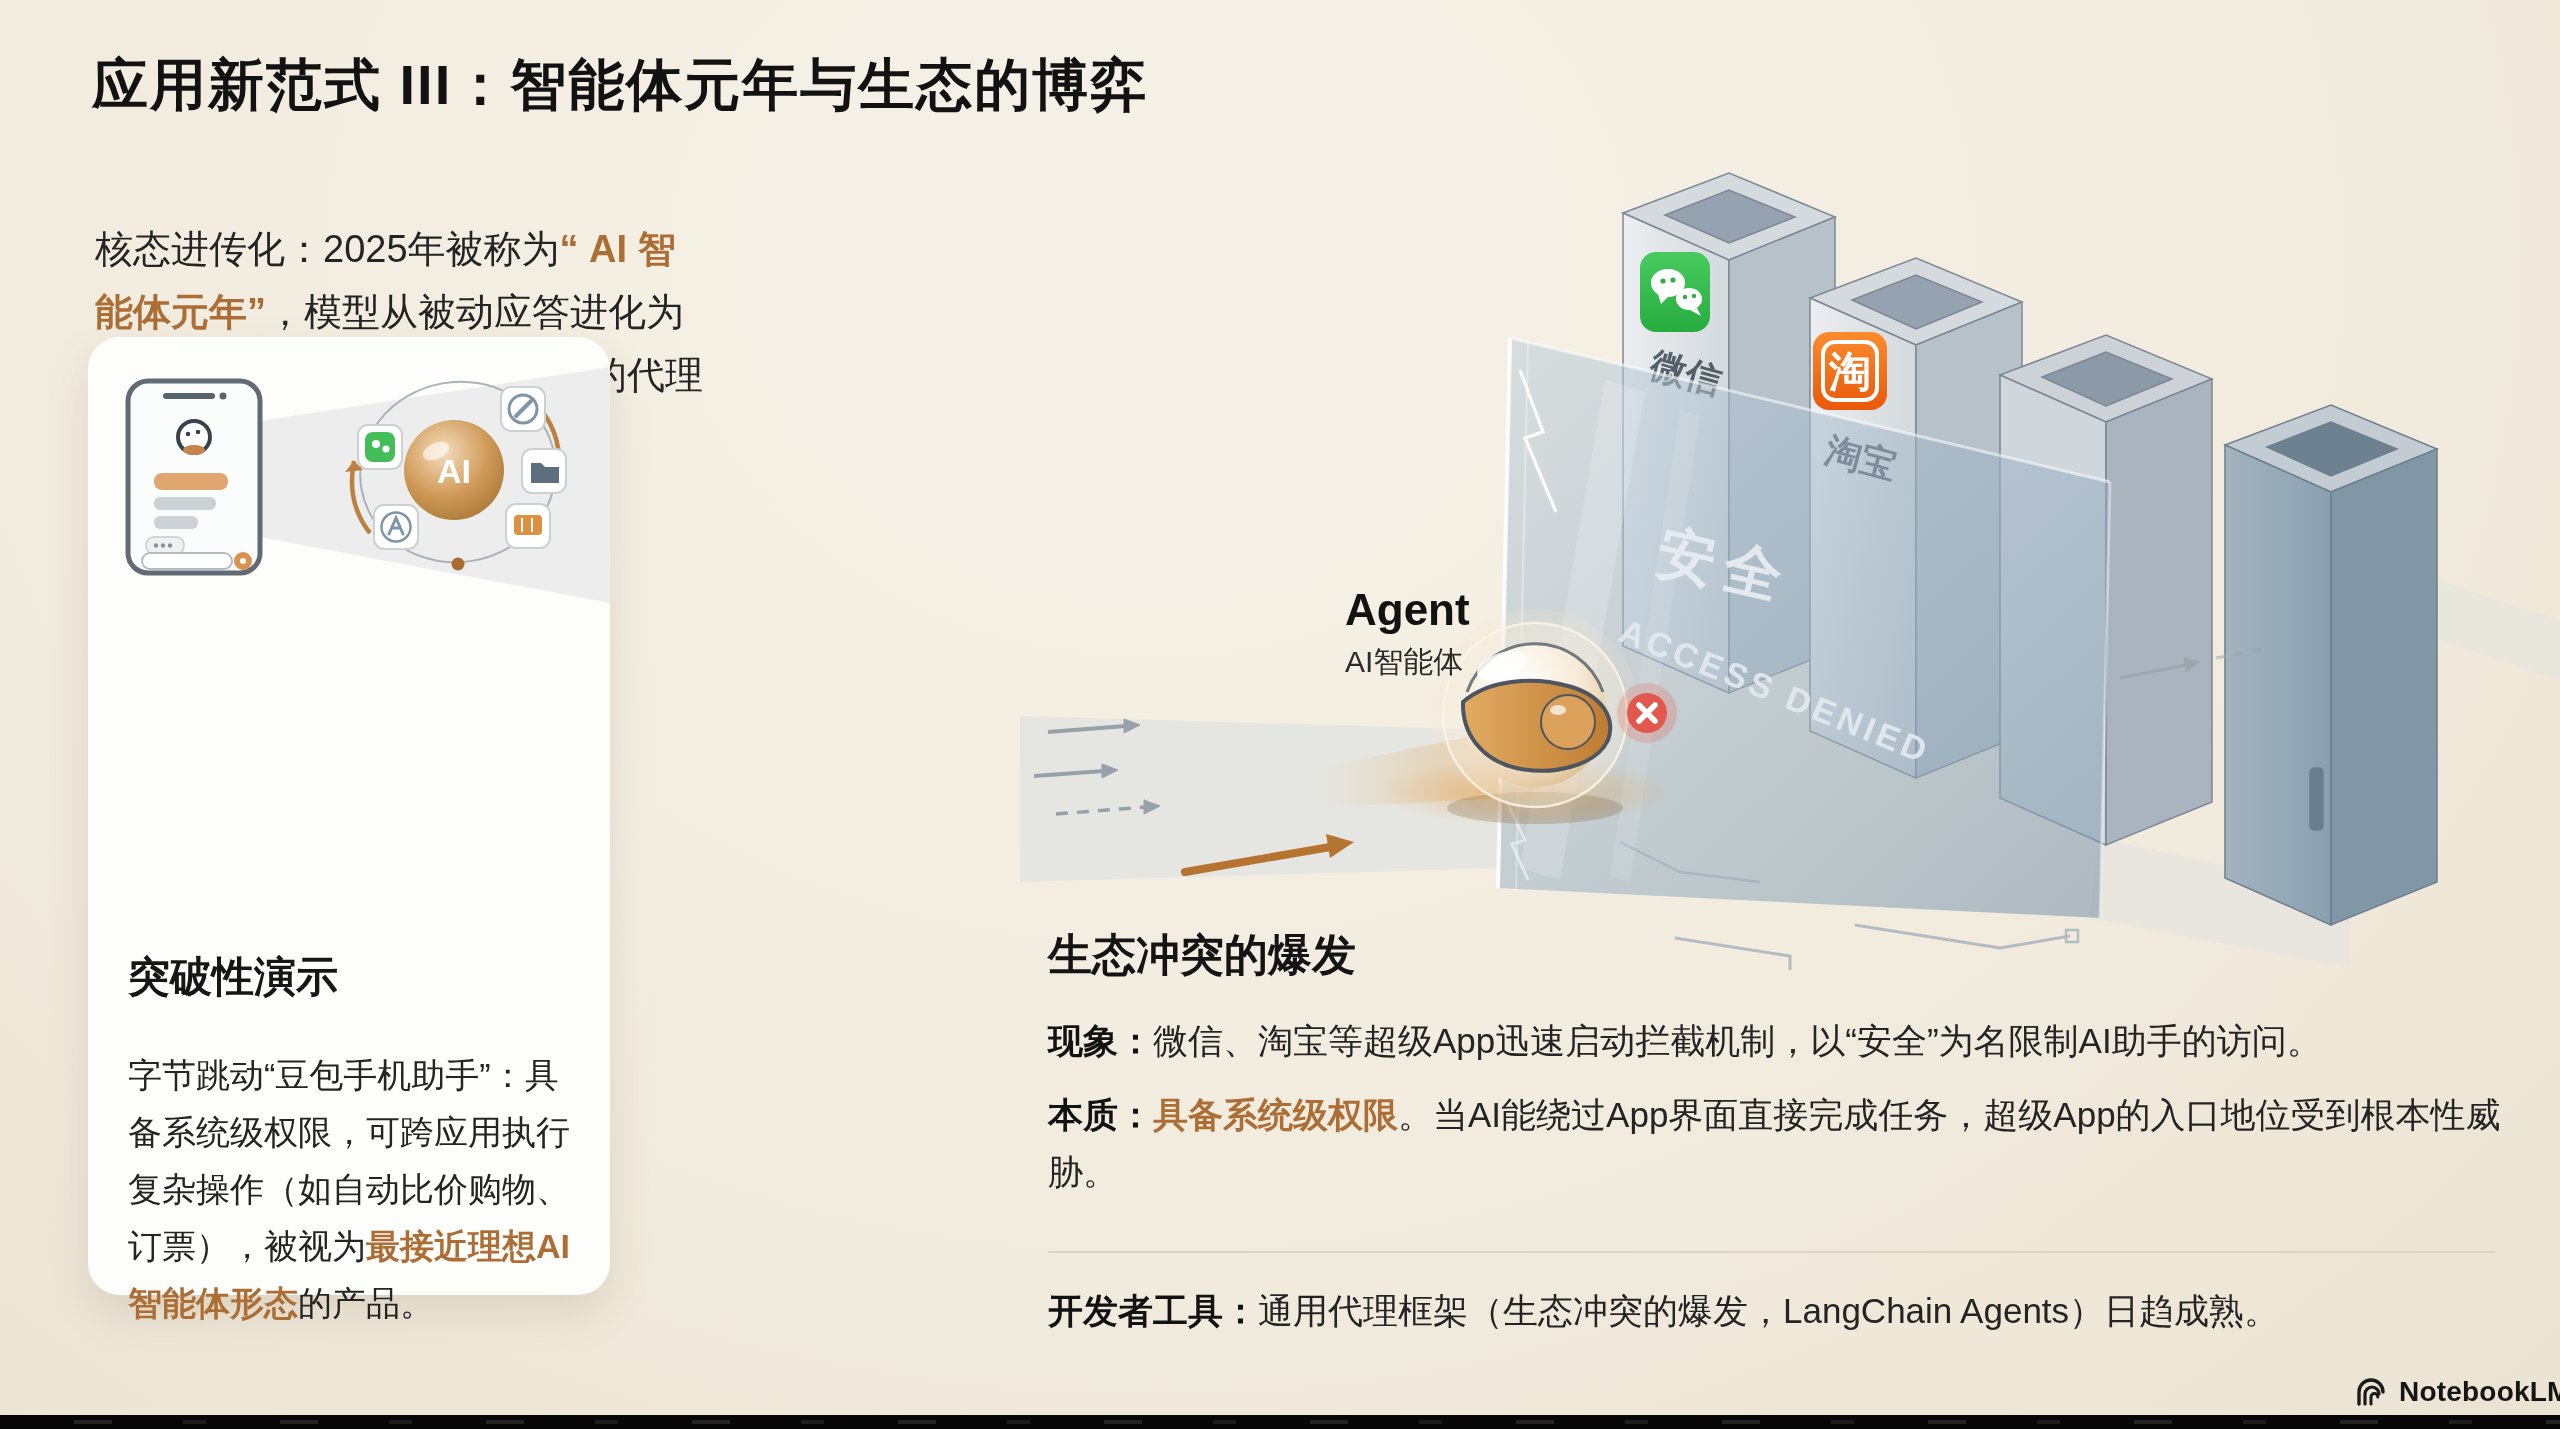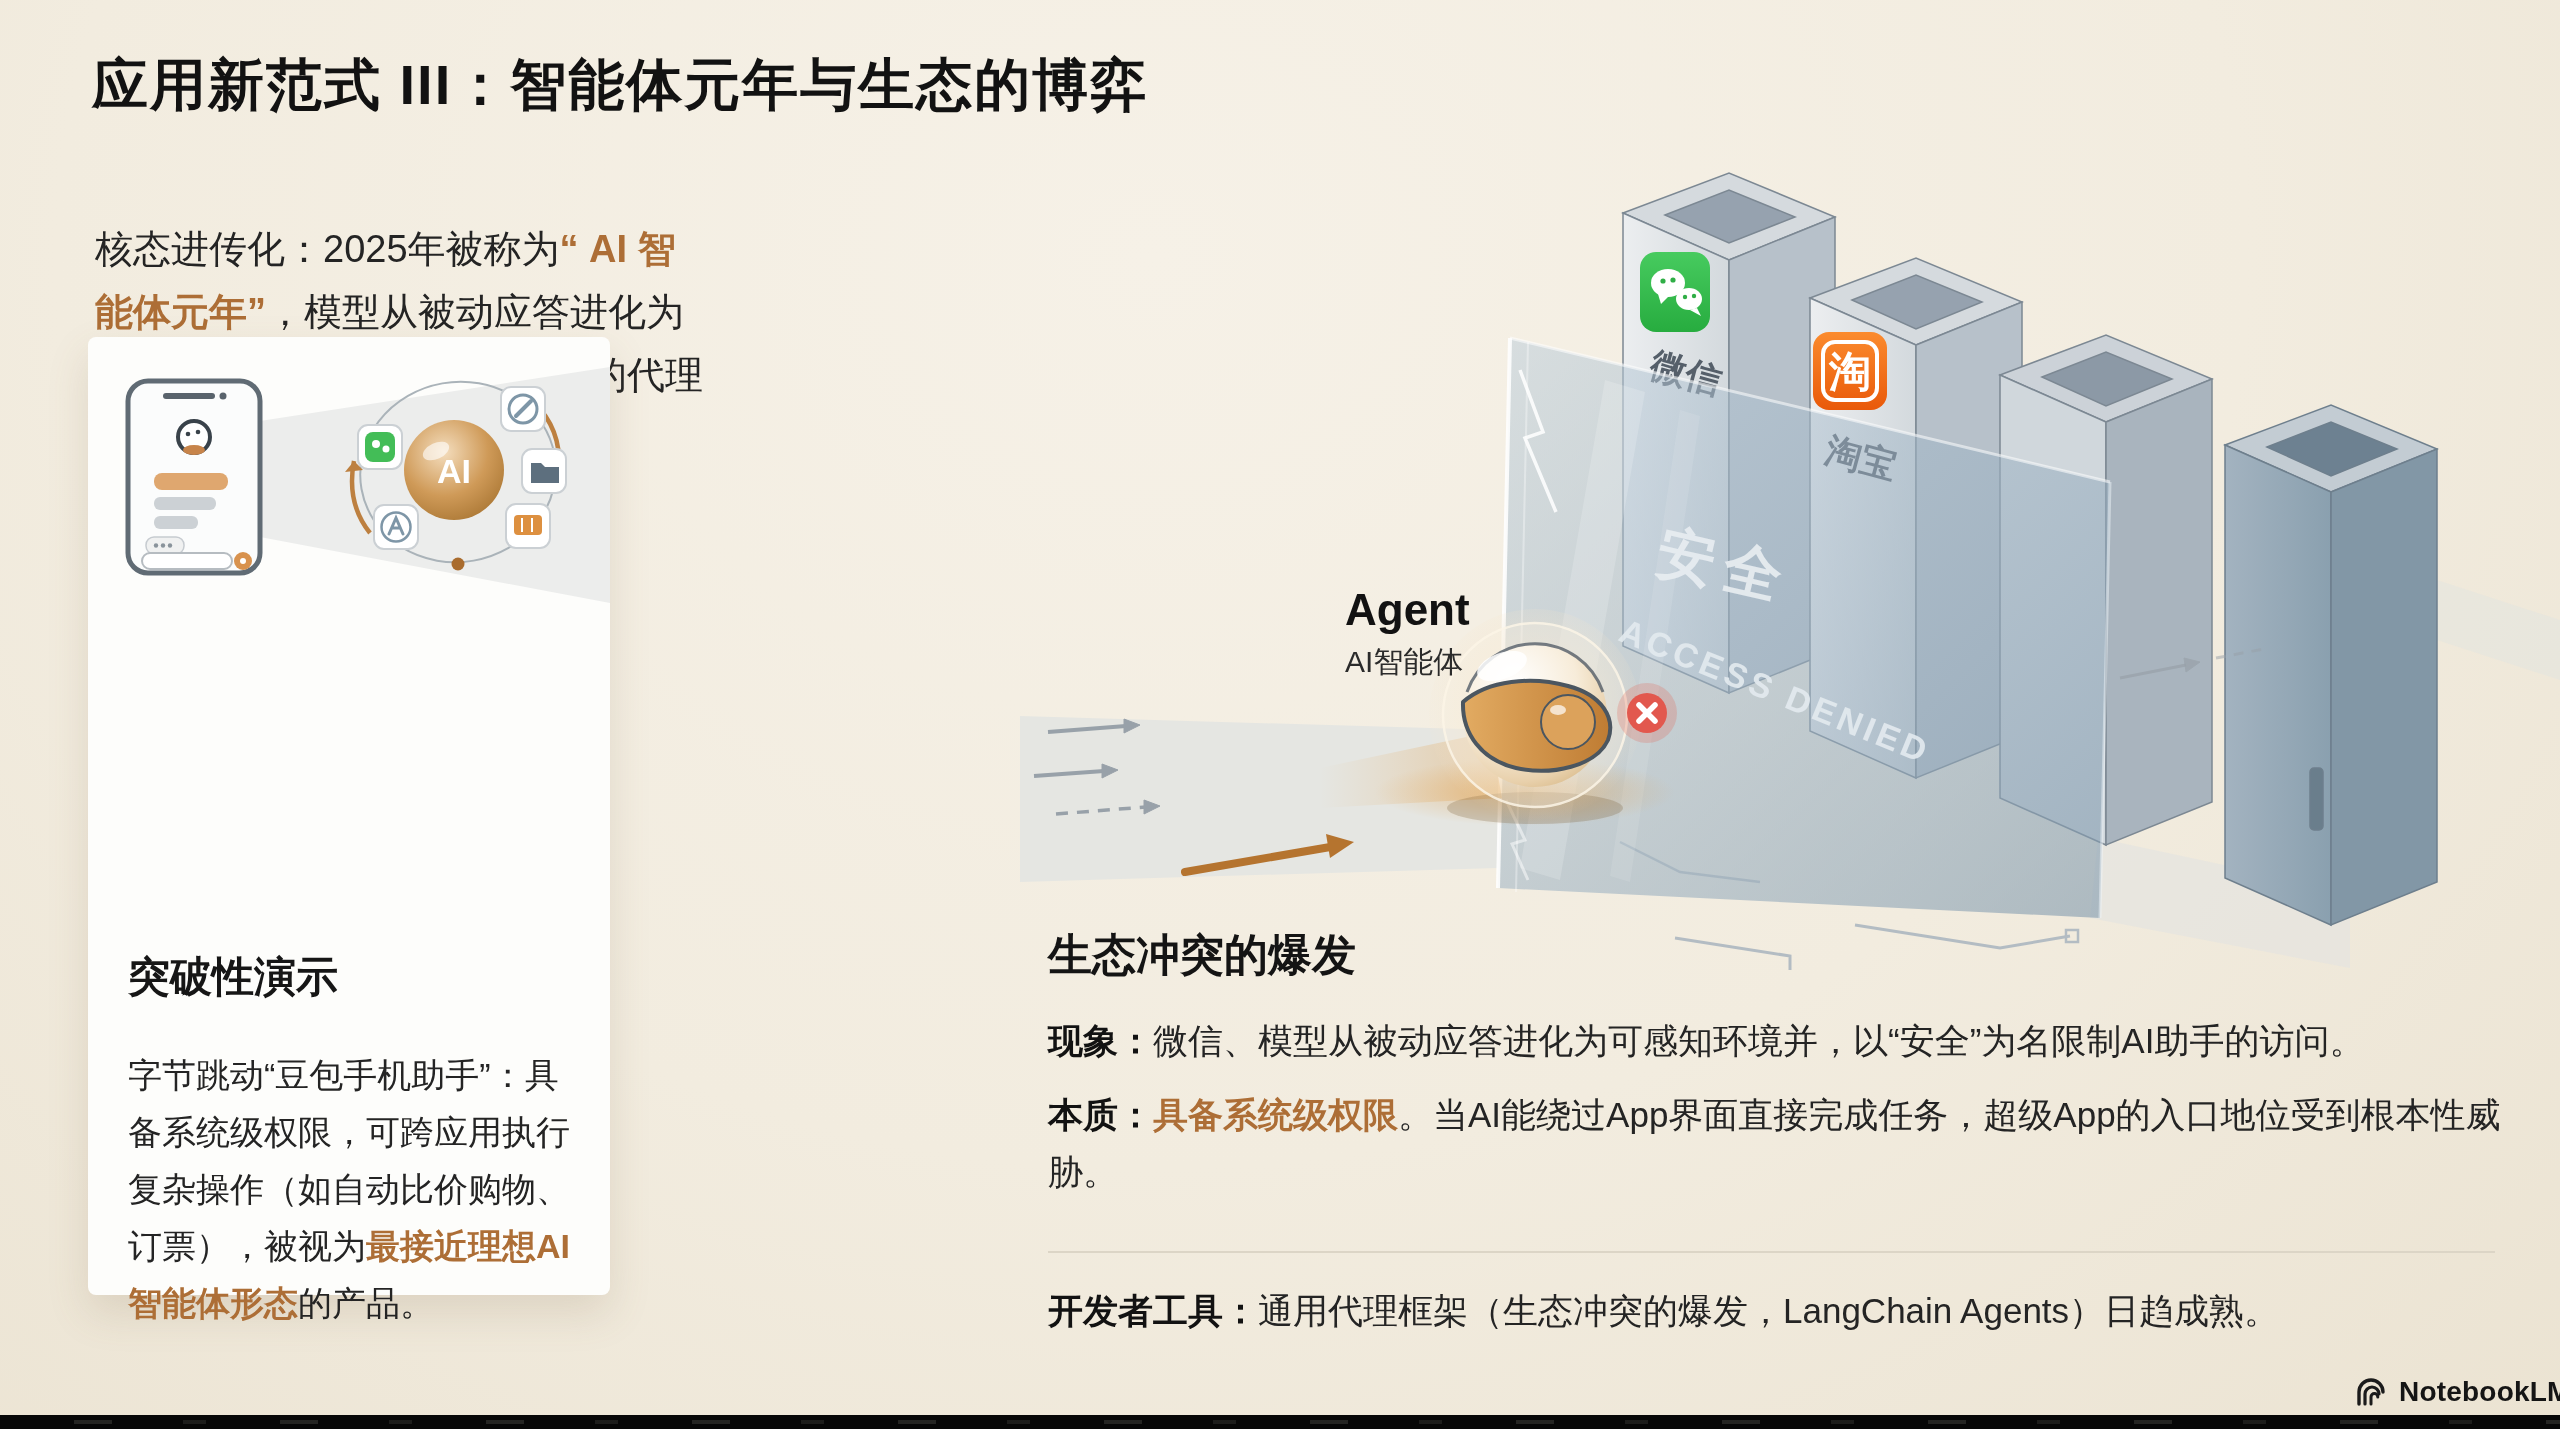--- a/index.html
+++ b/index.html
@@ -6,21 +6,21 @@
   .slide{
     position:relative;width:2560px;height:1429px;overflow:hidden;
     background:radial-gradient(ellipse at 45% 18%, #f6f1e7 0%, #f2ecdf 55%, #ebe3d2 100%);
     font-family:"Liberation Sans","DejaVu Sans",sans-serif;color:#1d1d1d;
   }
   .abs{position:absolute;}
   .title{left:92px;top:48px;font-size:56px;font-weight:800;letter-spacing:2px;color:#121212;}
   .intro{left:95px;top:218px;width:615px;font-size:38px;line-height:63px;font-weight:500;color:#242424;}
   .hl{color:#ad6e36;font-weight:700;}
   .bold{font-weight:800;color:#121212;font-family:Liberation Serif, serif;}
-  .card{left:88px;top:337px;width:522px;height:958px;background:#fdfdfb;border-radius:8px;
+  .card{left:88px;top:337px;width:522px;height:958px;background:#fdfdfb;border-radius:32px;
         box-shadow:0 18px 42px rgba(124,102,70,.16);}
   .card-art{position:absolute;left:0;top:14px;}
   .card-heading{position:absolute;left:40px;top:612px;font-size:42px;font-weight:700;color:#161616;}
   .card-text{position:absolute;left:40px;top:710px;width:450px;font-size:34px;line-height:57px;font-weight:500;color:#242424;}
   .eco-heading{left:1048px;top:926px;font-size:44px;font-weight:800;color:#141414;}
   .eco-p{left:1048px;width:1464px;font-size:35px;line-height:56px;font-weight:500;color:#242424;}
   .p1{top:1013px;} .p2{top:1087px;} .p3{top:1283px;}
   .divider{left:1048px;top:1251px;width:1447px;height:2px;background:#dcd5c6;}
   .art{left:1020px;top:80px;}
   .brand{left:2356px;top:1376px;display:flex;align-items:center;gap:9px;}
@@ -279,21 +279,21 @@
       <line x1="635" y1="625" x2="619" y2="641" stroke="#ffffff" stroke-width="5.5" stroke-linecap="round"></line>
     </g>
 
     <text x="325" y="545" font-size="44" font-weight="800" fill="#121212">Agent</text>
     <text x="325" y="592" font-size="30" font-weight="500" fill="#2b2b2b">AI智能体</text>
   </svg>
 
   <div class="abs eco-heading">生态冲突的爆发</div>
 
   <div class="abs eco-p p1">
-    <span class="bold">现象：</span><span>微信、模型从被动应答进化为可感知环境并，以“安全”为名限制AI助手的访问。</span>
+    <span class="bold">现象：</span><span>微信、淘宝等超级App迅速启动拦截机制，以“安全”为名限制AI助手的访问。</span>
   </div>
 
   <div class="abs eco-p p2">
     <span class="bold">本质：</span><span class="hl">具备系统级权限</span><span>。当AI能绕过App界面直接完成任务，超级App的入口地位受到根本性威胁。</span>
   </div>
 
   <div class="abs divider"></div>
 
   <div class="abs eco-p p3">
     <span class="bold">开发者工具：</span><span>通用代理框架（生态冲突的爆发，LangChain Agents）日趋成熟。</span>

